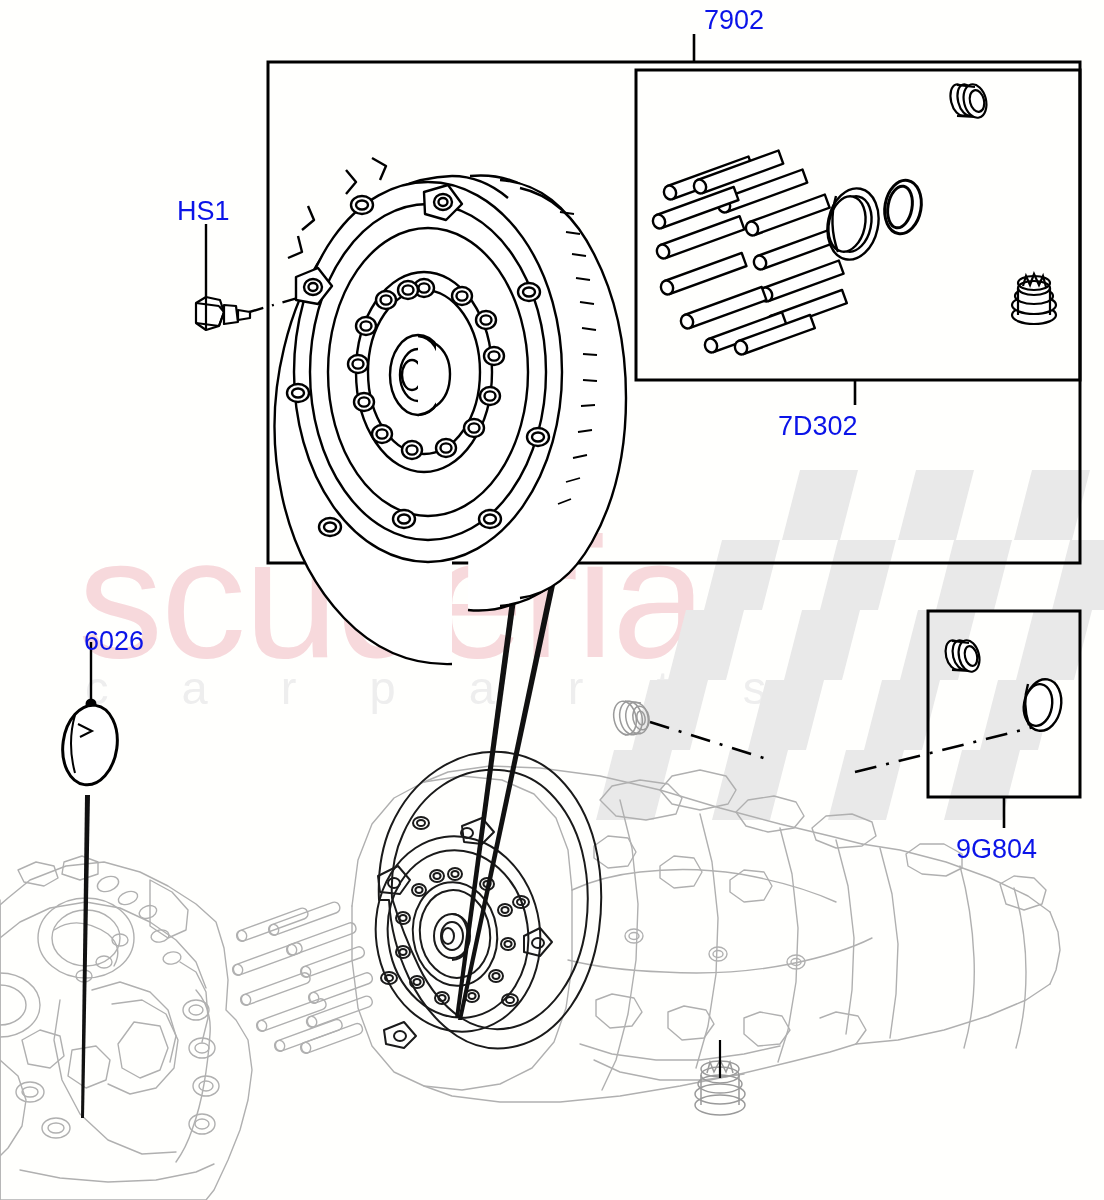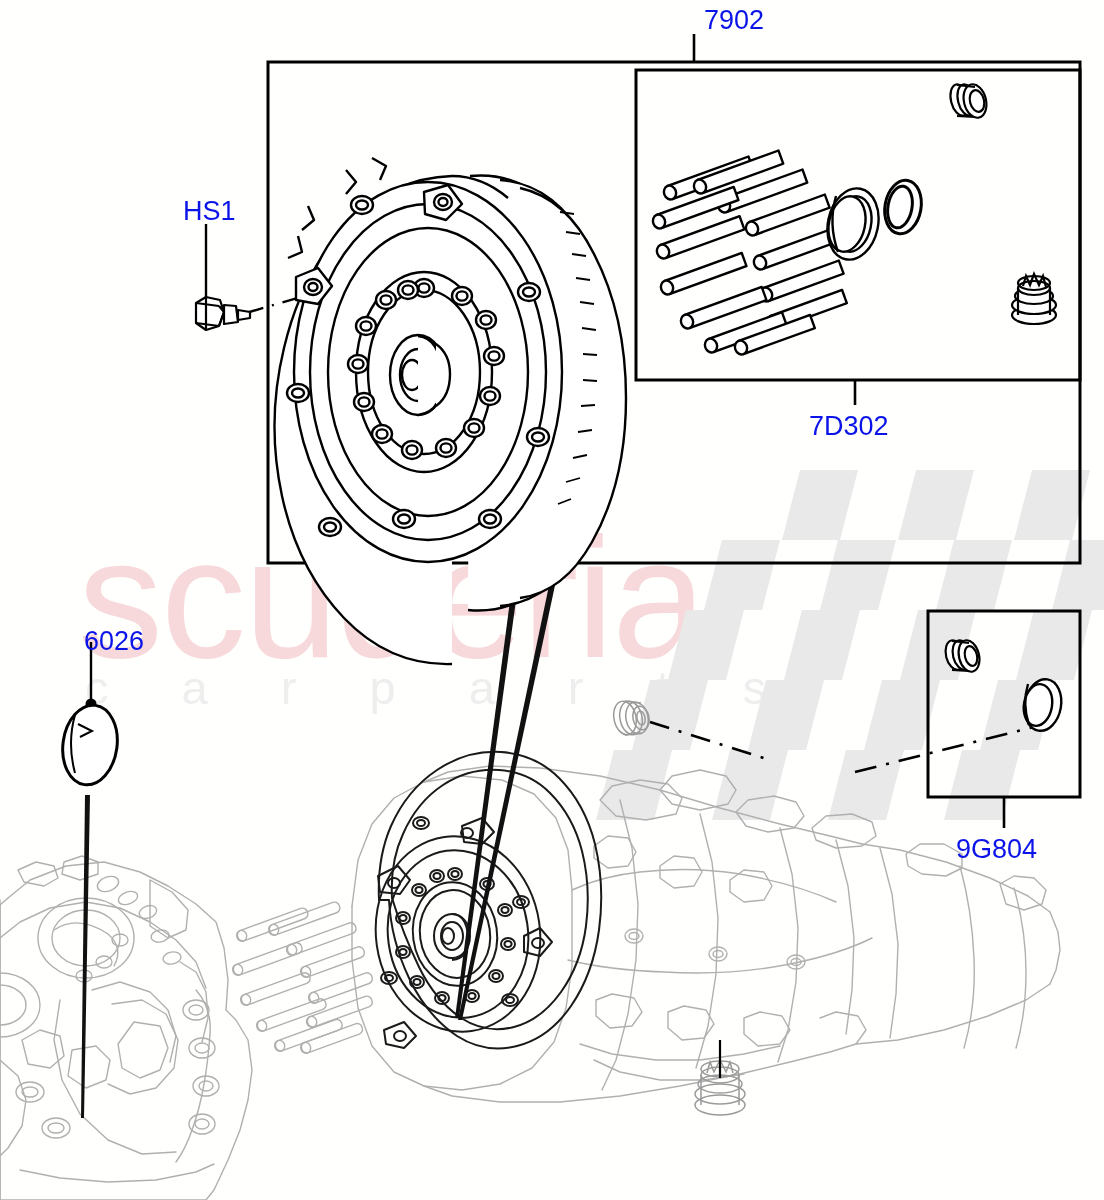--- a/index.html
+++ b/index.html
@@ -539,18 +539,18 @@
     </g>
 
     <g fill="#ffffff" stroke="#000000" stroke-width="3">
       <ellipse cx="90" cy="745" rx="27" ry="40" transform="rotate(8 90 745)"></ellipse>
       <path d="M75,715 q-8,28 0,58" fill="none" stroke-width="2"></path>
       <path d="M78,724 L92,731 L80,737" fill="none" stroke-width="2"></path>
     </g>
   </svg>
 
   <div class="label" style="left:656px; top:5px;margin-left:48px;">7902</div>
-  <div class="label" style="left:183px; top:196px;">HS1</div>
-  <div class="label" style="left:809px; top:411px;text-align:right;">7D302</div>
+  <div class="label" style="left:177px; top:196px;">HS1</div>
+  <div class="label" style="left:778px; top:411px;text-align:right;">7D302</div>
   <div class="label" style="left:84px;  top:614px;margin-top:12px;">6026</div>
   <div class="label" style="left:956px; top:834px;">9G804</div>
 
 </div>
 
 </body></html>

